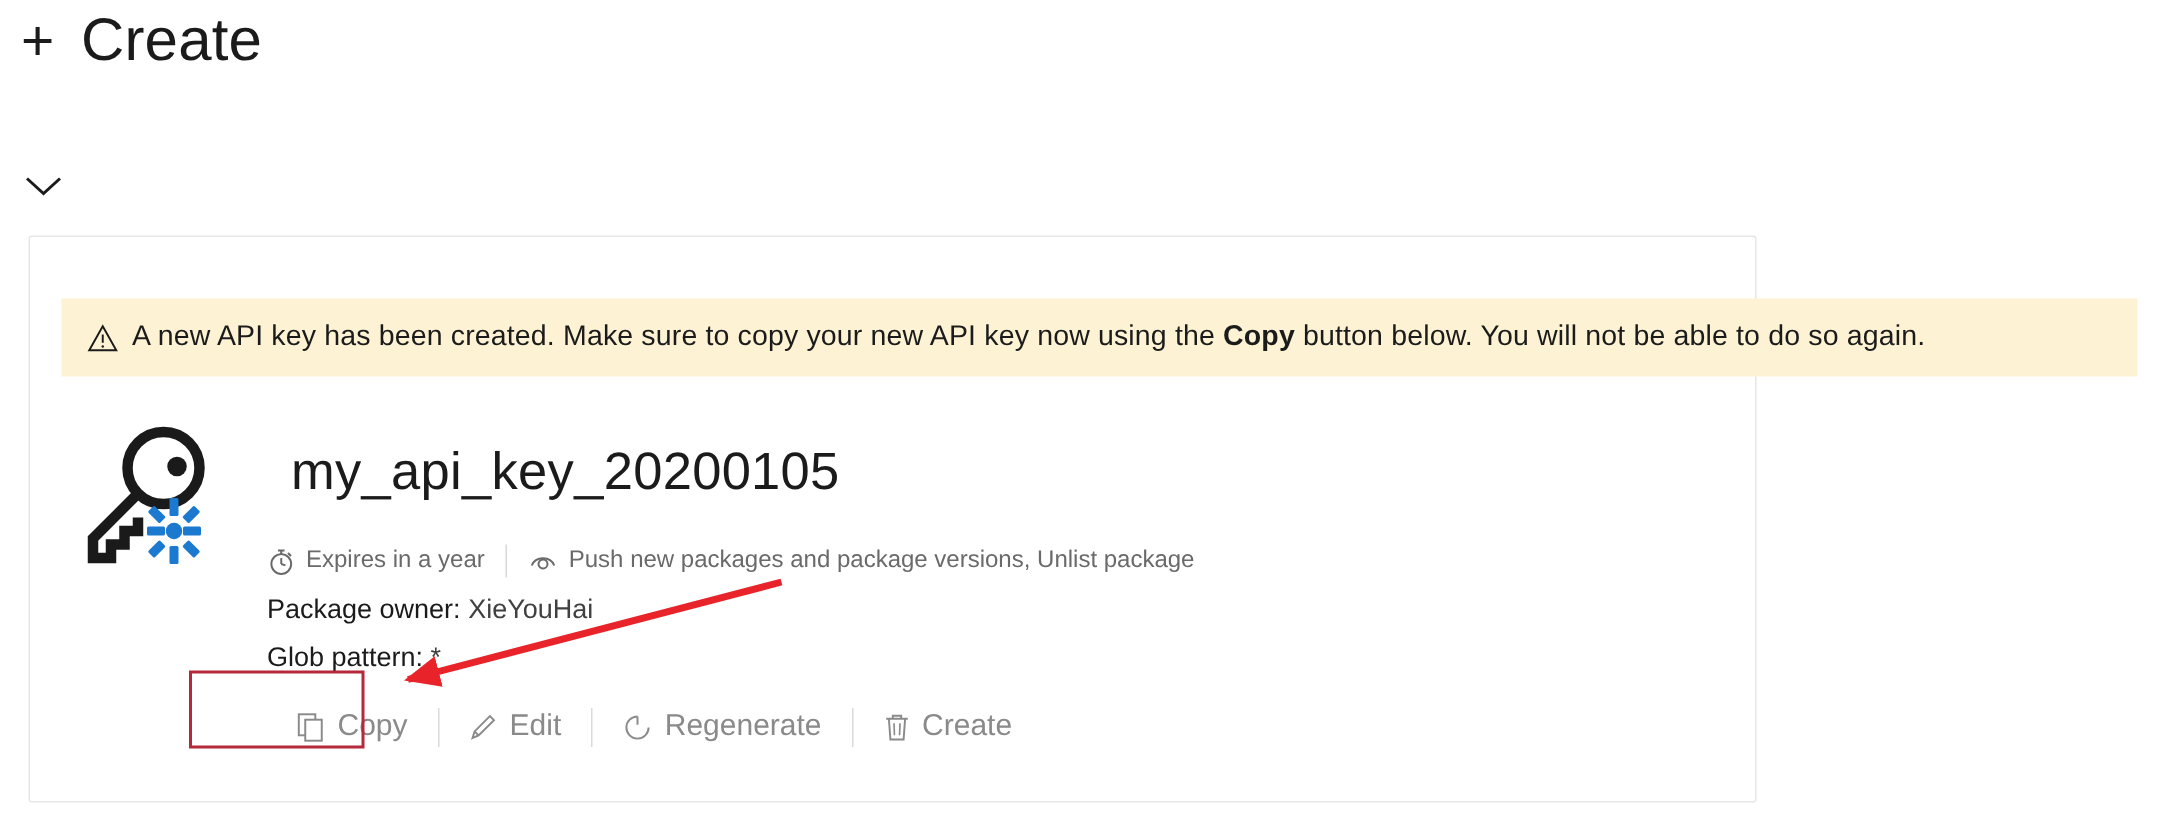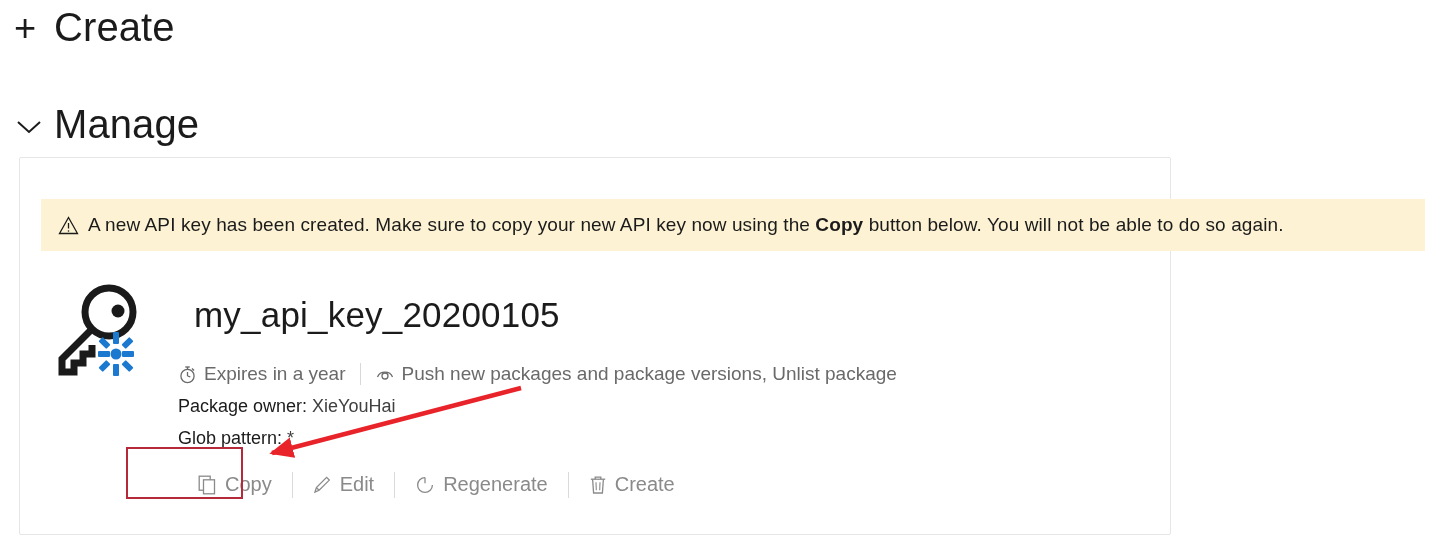--- a/index.html
+++ b/index.html
@@ -118,21 +118,21 @@
     line-height: 1.2;
     letter-spacing: 0.2px;
     margin: 16px;
     padding-top: 2px;
   }
   #key-meta {
     display: flex;
     align-items: center;
     margin-top: 27px;
     color: #6a6a6a;
-    font-size: 19px;
+    font-size: 16px;
     font-weight: 400;
   }
   .meta-item {
     display: flex;
     align-items: center;
     white-space: nowrap;
   }
   .meta-item .m-icon {
     display: flex;
     align-items: center;
@@ -212,21 +212,20 @@
   <span class="nav-glyph">+</span>
   <span>Create</span>
 </div>
 
 <div class="nav-link" id="manage-link">
   <span class="chev">
     <svg width="30" height="20" viewBox="0 0 30 20">
       <polyline points="4,5 15,15 26,5" fill="none" stroke="#1b1b1b" stroke-width="2"></polyline>
     </svg>
   </span>
-  <span>Manage</span>
 </div>
 
 <div id="api-key-panel">
 
   <div id="warning-banner">
     <span class="warn-icon">
       <svg width="21" height="21" viewBox="0 0 21 21">
         <polygon points="10.5,2.5 19.5,18.5 1.5,18.5" fill="none" stroke="#1b1b1b" stroke-width="1.3"></polygon>
         <line x1="10.5" y1="8" x2="10.5" y2="13.5" stroke="#1b1b1b" stroke-width="1.3"></line>
         <circle cx="10.5" cy="16" r="0.8" fill="#1b1b1b"></circle>

